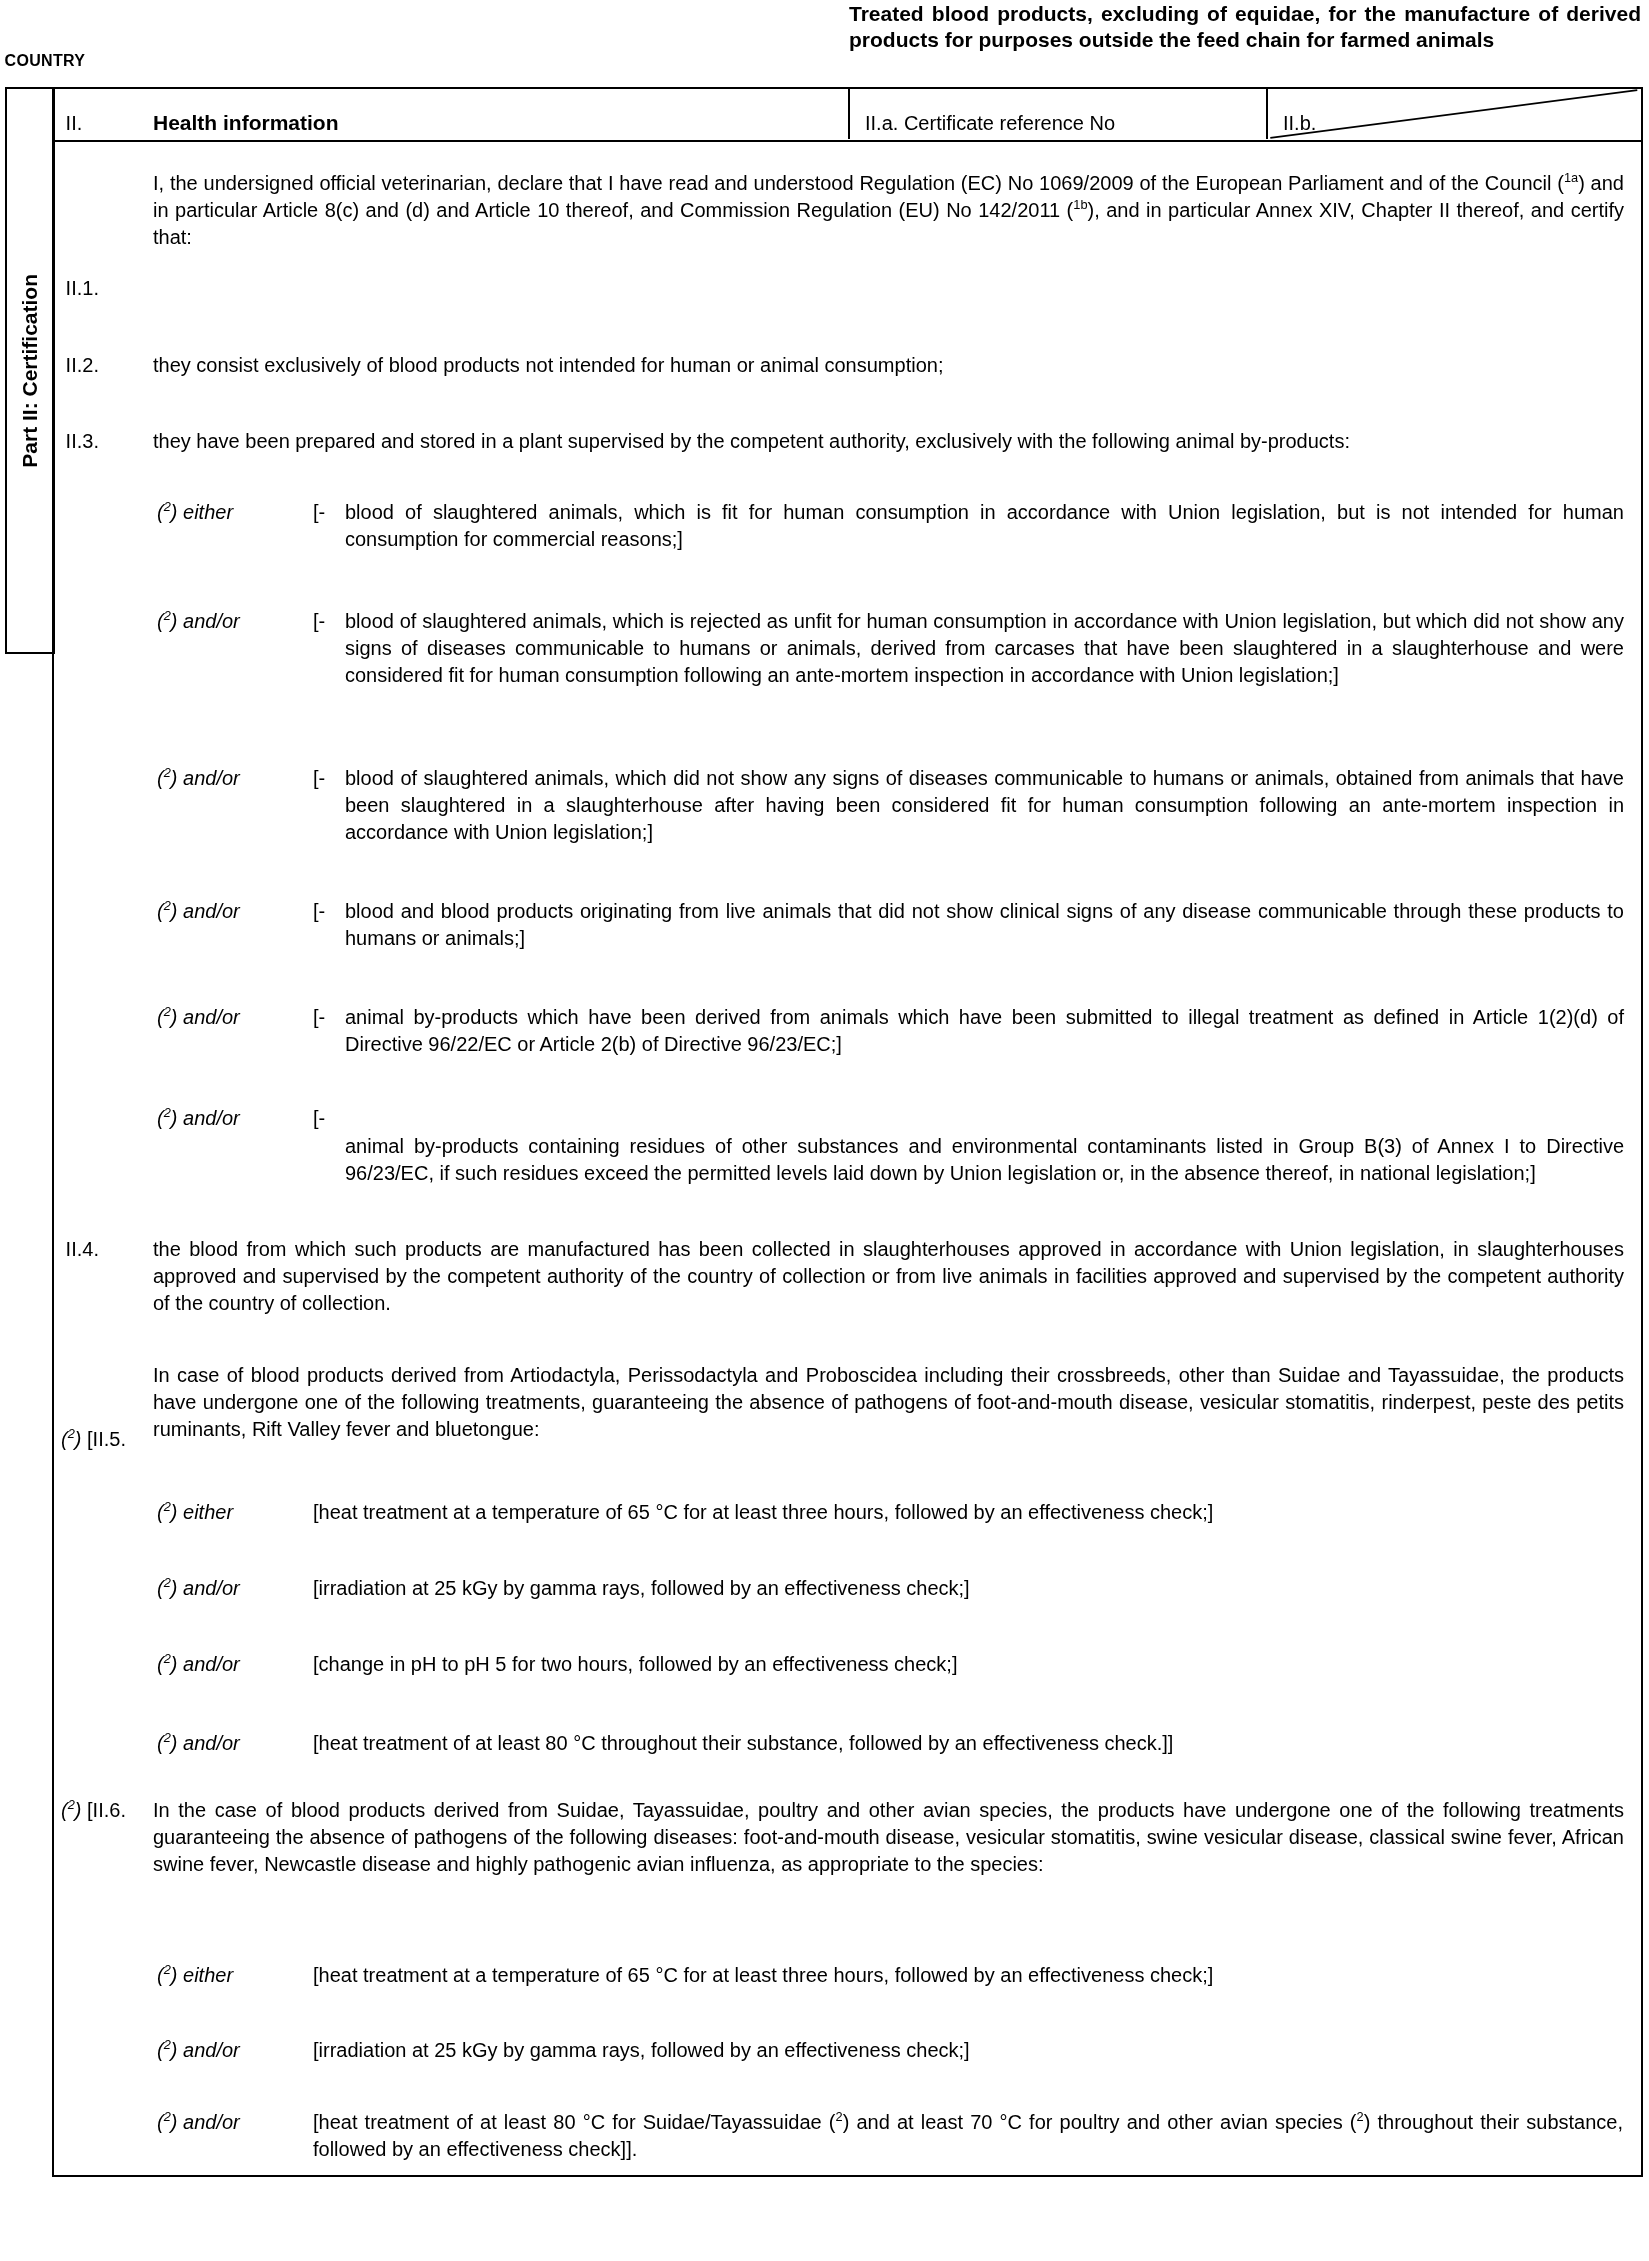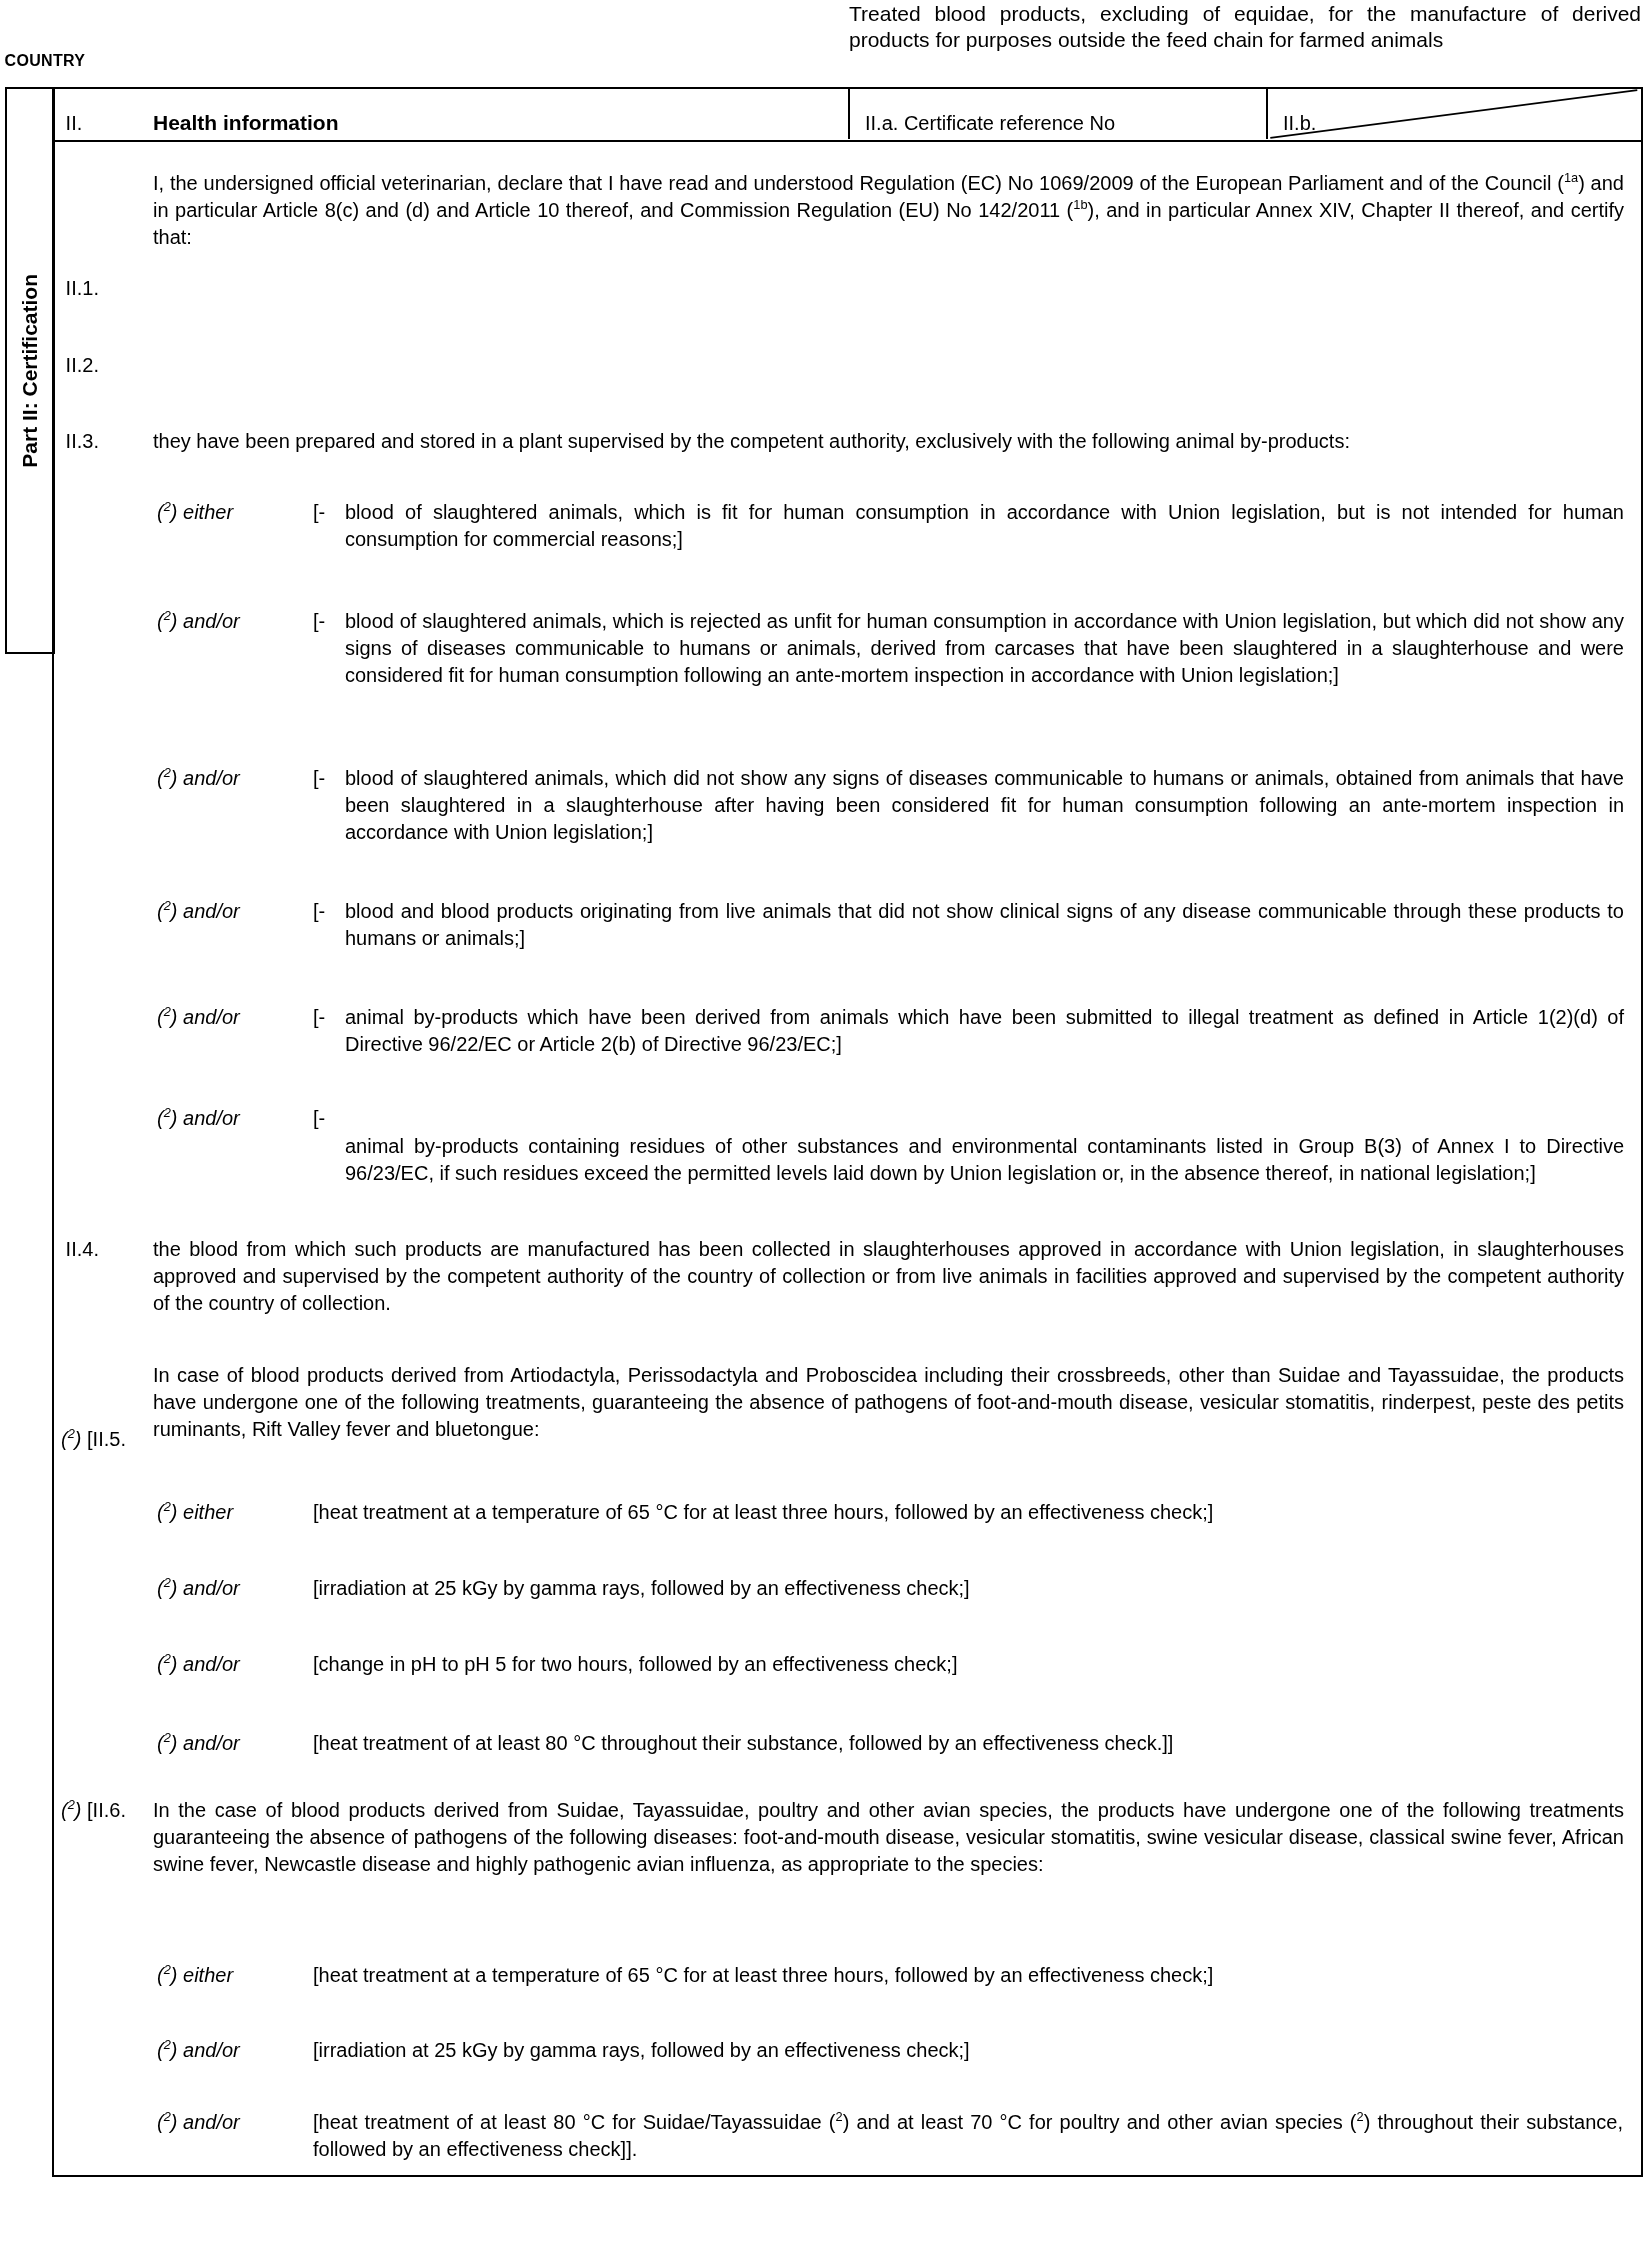--- a/index.html
+++ b/index.html
@@ -6,21 +6,21 @@
   .page {
     position:relative; width:1649px; height:2261px; background:#ffffff;
     font-family:"Liberation Sans","DejaVu Sans",sans-serif; color:#000;
   }
   .country {
     position:absolute; left:4.6px; top:52px;
     font-size:16px; font-weight:bold; letter-spacing:0.3px; white-space:nowrap;
   }
   .doc-title {
     position:absolute; left:849px; top:1.2px; width:792px;
-    font-size:21px; line-height:26px; font-weight:normal; text-align:justify;
+    font-size:21px; line-height:26px; font-weight:bold; text-align:justify;
   }
   .sidebar-box {
     position:absolute; left:4.6px; top:87px; width:50px; height:567px;
     border:2.9px solid #000; box-sizing:border-box;
     display:flex; align-items:center; justify-content:center;
   }
   .sidebar-text {
     writing-mode:vertical-rl; transform:rotate(180deg);
     font-weight:bold; font-size:21px; white-space:nowrap;
   }
@@ -81,20 +81,21 @@
             <line x1="4" y1="85" x2="640" y2="2" stroke="#000" stroke-width="3"></line>
           </svg>
       </div>
     </div>
 
     <div class="para body" style="top:81px"><span>I, the undersigned official veterinarian, declare that I have read and understood Regulation (EC) No 1069/2009 of the European Parliament and of the Council (</span><sup>1a</sup><span>) and in particular Article 8(c) and (d) and Article 10 thereof, and Commission Regulation (EU) No 142/2011 (</span><sup>1b</sup><span>), and in particular Annex XIV, Chapter II thereof, and certify that:</span></div>
 
     <div class="num" style="top:186px">II.1.</div>
 
     <div class="num" style="top:263px">II.2.</div>
+    <div class="para body" style="top:263px">they consist exclusively of blood products not intended for human or animal consumption;</div>
 
     <div class="num" style="top:339px">II.3.</div>
     <div class="para body" style="top:339px">they have been prepared and stored in a plant supervised by the competent authority, exclusively with the following animal by-products:</div>
 
     <div class="marker" style="top:410px"><i><span>(</span><sup>2</sup><span>)</span> <span>either</span></i></div>
     <div class="bullet" style="top:410px">[-</div>
     <div class="para btext" style="top:410px">blood of slaughtered animals, which is fit for human consumption in accordance with Union legislation, but is not intended for human consumption for commercial reasons;]</div>
 
     <div class="marker" style="top:519px"><i><span>(</span><sup>2</sup><span>)</span> <span>and/or</span></i></div>
     <div class="bullet" style="top:519px">[-</div>

